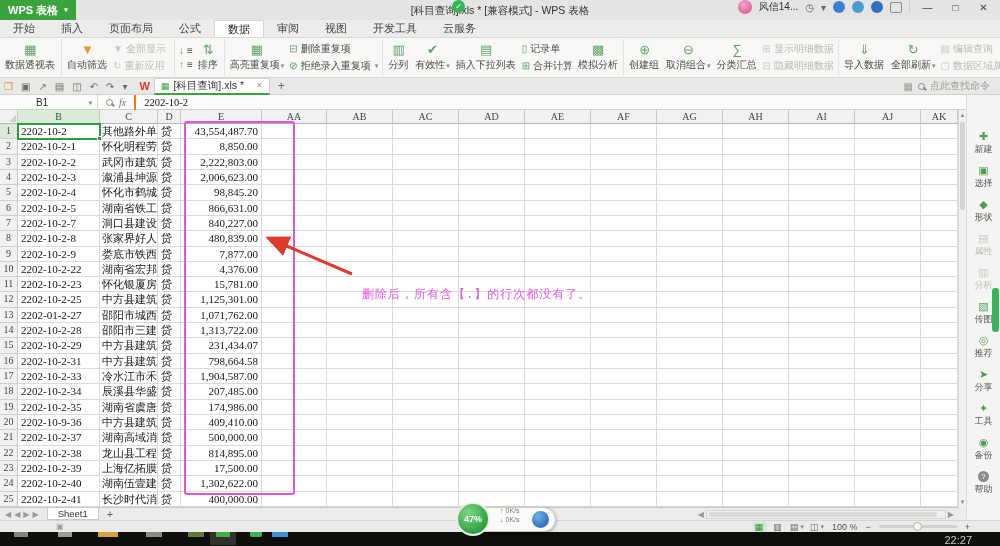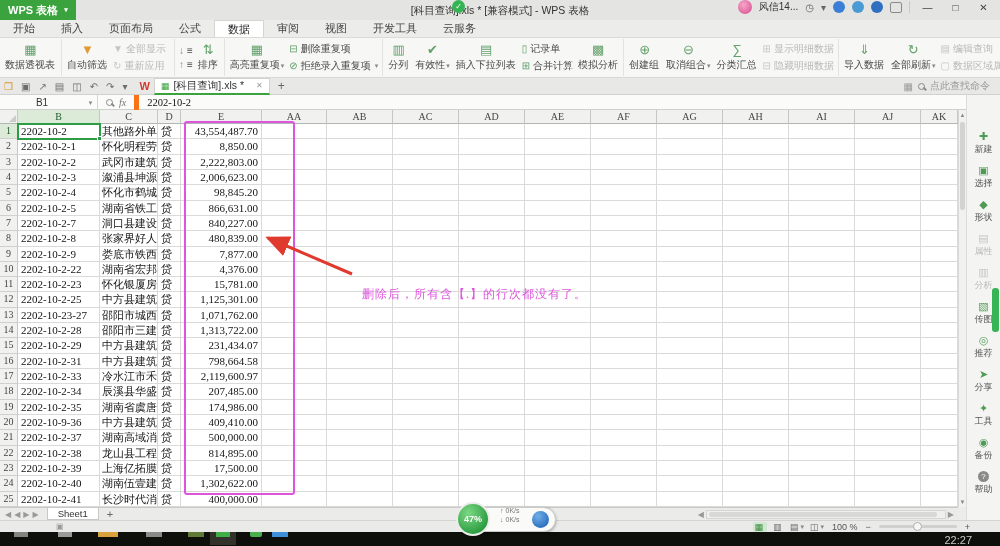--- a/index.html
+++ b/index.html
@@ -46,21 +46,21 @@
 .fico{color:#3aa33d;font-size:9px}
 .tabclose{font-size:8px;color:#999;margin-left:8px}
 .tabplus{font-size:12px;color:#666;margin-left:8px}
 .searchbox{margin-left:auto;display:flex;align-items:center;gap:5px;padding-right:10px;color:#9a9a98;font-size:10px}
 .mag{width:7px;height:7px;border:1.5px solid #8a8a88;border-radius:50%;position:relative;display:inline-block}
 .mag::after{content:"";position:absolute;width:4px;height:1.5px;background:#8a8a88;transform:rotate(45deg);right:-3px;bottom:-1px}
 
 .fbar{position:absolute;top:95px;left:0;width:1000px;height:15px;background:#fbfbf9;border-bottom:1px solid #cfcfcd;display:flex;align-items:center;font-size:10px;color:#333}
 .namebox{width:84px;text-align:center}
 .nbcaret{font-size:7px;color:#888;width:14px;text-align:center;border-right:1px solid #d5d5d3;height:15px;line-height:15px}
-.fxwrap{display:flex;align-items:center;gap:6px;padding:0 8px;border-right:5px solid #f97316;height:15px}
+.fxwrap{display:flex;align-items:center;gap:6px;padding:0 8px;border-right:2px solid #f97316;height:15px}
 .fx{font-family:"Liberation Serif",serif;font-style:italic;color:#777}
 .fval{font-family:"Liberation Serif",serif;font-size:10.5px;padding-left:8px;color:#111}
 
 .grid{position:absolute;left:0;top:110px;width:958px;height:397px;background:#fff;overflow:hidden}
 .hrow{display:flex;height:14px}
 .hcell{flex:0 0 auto;border-right:1px solid #c3c7c5;border-bottom:1px solid #b2b6b4;background:#f1f1ef;font:10px "Liberation Serif",serif;color:#444;text-align:center;line-height:13px;overflow:hidden}
 .hcell.sel{background:#dcead8;color:#1e5c2a}
 .hg{position:relative}
 .hg::after{content:"";position:absolute;right:1px;bottom:1px;border-left:7px solid transparent;border-bottom:7px solid #c9cdcb}
 .row{display:flex;height:15.32px}
@@ -69,21 +69,21 @@
 .row.r1 .cg{background:#dcead8;color:#1e5c2a}
 .cb{padding-left:3px}.cc{padding-left:2px}.cd{padding-left:3px}
 .ce{padding-right:3px;text-align:right}
 .wg{width:18px}.wB{width:82px}.wC{width:58px}.wD{width:23px}.wE{width:81px}.wAA{width:65px}.w66{width:66px}.wAK{width:37px}
 
 .selbox{position:absolute;left:17px;top:123px;width:84px;height:17px;border:2px solid #2c9c45;z-index:6}
 .selhandle{position:absolute;right:-3px;bottom:-3px;width:5px;height:5px;background:#2c9c45;border:1px solid #fff}
 
 .markbox{position:absolute;left:184px;top:121px;width:111px;height:374px;border:2px solid #dd55dd;border-radius:3px;z-index:7}
 .arrow{position:absolute;left:250px;top:228px;z-index:8}
-.note{position:absolute;left:362px;top:286px;z-index:8;font-family:Liberation Serif, serif;font-size:12px;letter-spacing:1px;color:#dd55dd;white-space:nowrap}
+.note{position:absolute;left:362px;top:286px;z-index:8;font-family:Liberation Mono, monospace;font-size:12px;letter-spacing:1px;color:#dd55dd;white-space:nowrap}
 
 .vscroll{position:absolute;left:958px;top:110px;width:8px;height:397px;background:#f1f1ef;border-left:1px solid #d8d8d6;z-index:4}
 .vup,.vdown{position:absolute;left:0;width:100%;text-align:center;font-size:6px;color:#888;line-height:10px}
 .vup{top:0}.vdown{bottom:0}
 .vthumb{position:absolute;left:1px;top:12px;width:5px;height:88px;background:#d3d3d1;border-radius:2px}
 
 .sheetbar{position:absolute;top:507px;left:0;width:958px;height:13px;background:#ebebe9;border-top:1px solid #c9c9c7;display:flex;align-items:center;font-size:8px;color:#999}
 .snav{margin-left:5px;display:flex;gap:3px}
 .sheettab{background:#fff;border:1px solid #c9c9c7;border-top:none;padding:0 10px;height:12px;line-height:11px;color:#333;font-size:9.5px;margin-left:8px}
 .plus{font-size:11px;color:#666;margin-left:8px}
@@ -595,21 +595,21 @@
         <div class="cell w66"></div>
         <div class="cell w66"></div>
         <div class="cell w66"></div>
         <div class="cell w66"></div>
         <div class="cell w66"></div>
         <div class="cell wAK"></div>
       </div>
 
       <div class="row">
         <div class="cell cg wg">13</div>
-        <div class="cell cb wB">2202-10-23-27</div>
+        <div class="cell cb wB">2202-01-2-27</div>
         <div class="cell cc wC">邵阳市城西建</div>
         <div class="cell cd wD">贷</div>
         <div class="cell ce wE">1,071,762.00</div>
         <div class="cell wAA"></div>
         <div class="cell w66"></div>
         <div class="cell w66"></div>
         <div class="cell w66"></div>
         <div class="cell w66"></div>
         <div class="cell w66"></div>
         <div class="cell w66"></div>
@@ -674,21 +674,21 @@
         <div class="cell w66"></div>
         <div class="cell w66"></div>
         <div class="cell wAK"></div>
       </div>
 
       <div class="row">
         <div class="cell cg wg">17</div>
         <div class="cell cb wB">2202-10-2-33</div>
         <div class="cell cc wC">冷水江市禾青</div>
         <div class="cell cd wD">贷</div>
-        <div class="cell ce wE">2,119,600.97</div>
+        <div class="cell ce wE">1,904,587.00</div>
         <div class="cell wAA"></div>
         <div class="cell w66"></div>
         <div class="cell w66"></div>
         <div class="cell w66"></div>
         <div class="cell w66"></div>
         <div class="cell w66"></div>
         <div class="cell w66"></div>
         <div class="cell w66"></div>
         <div class="cell w66"></div>
         <div class="cell w66"></div>

